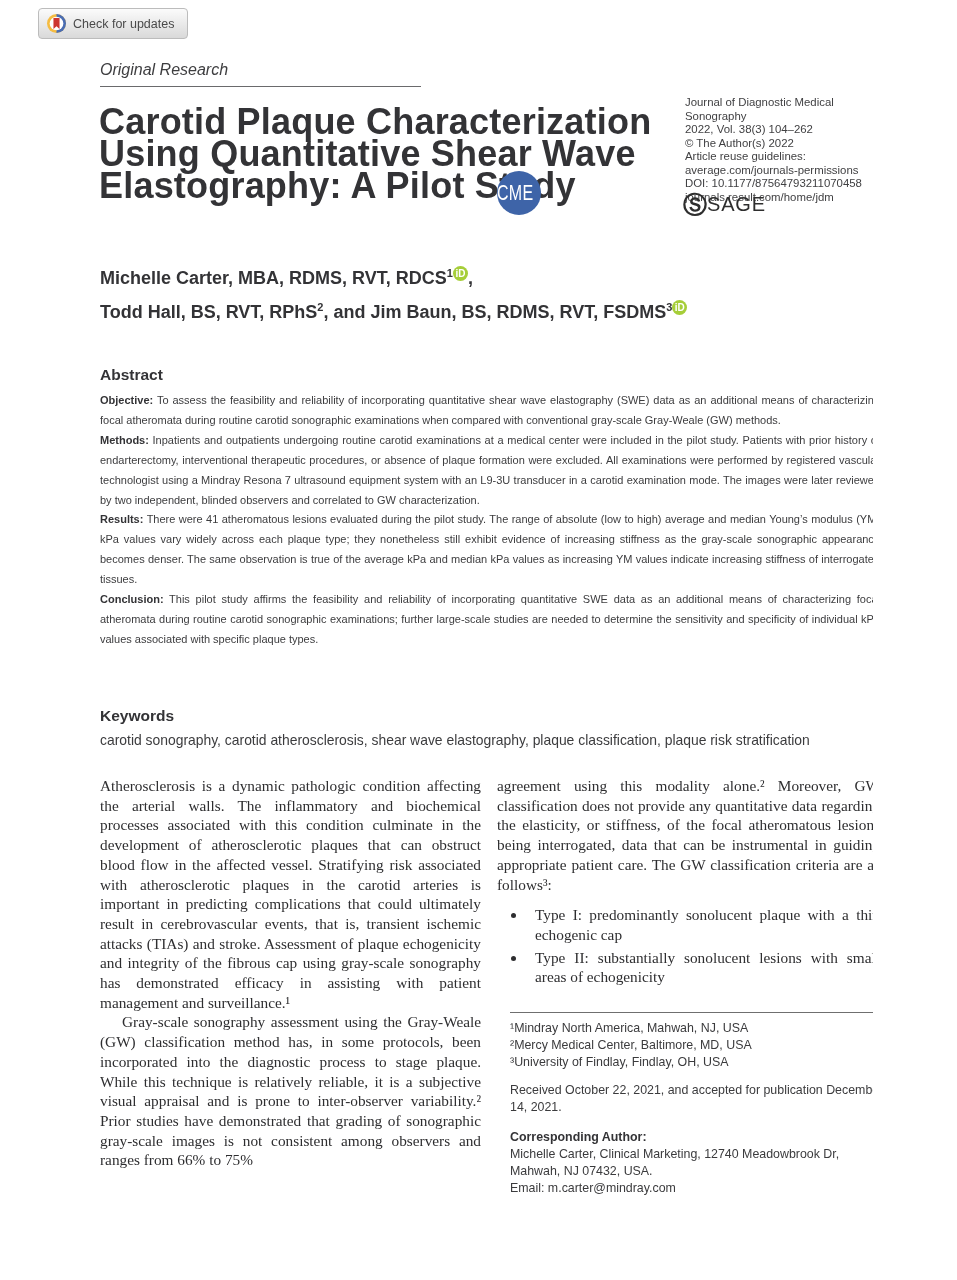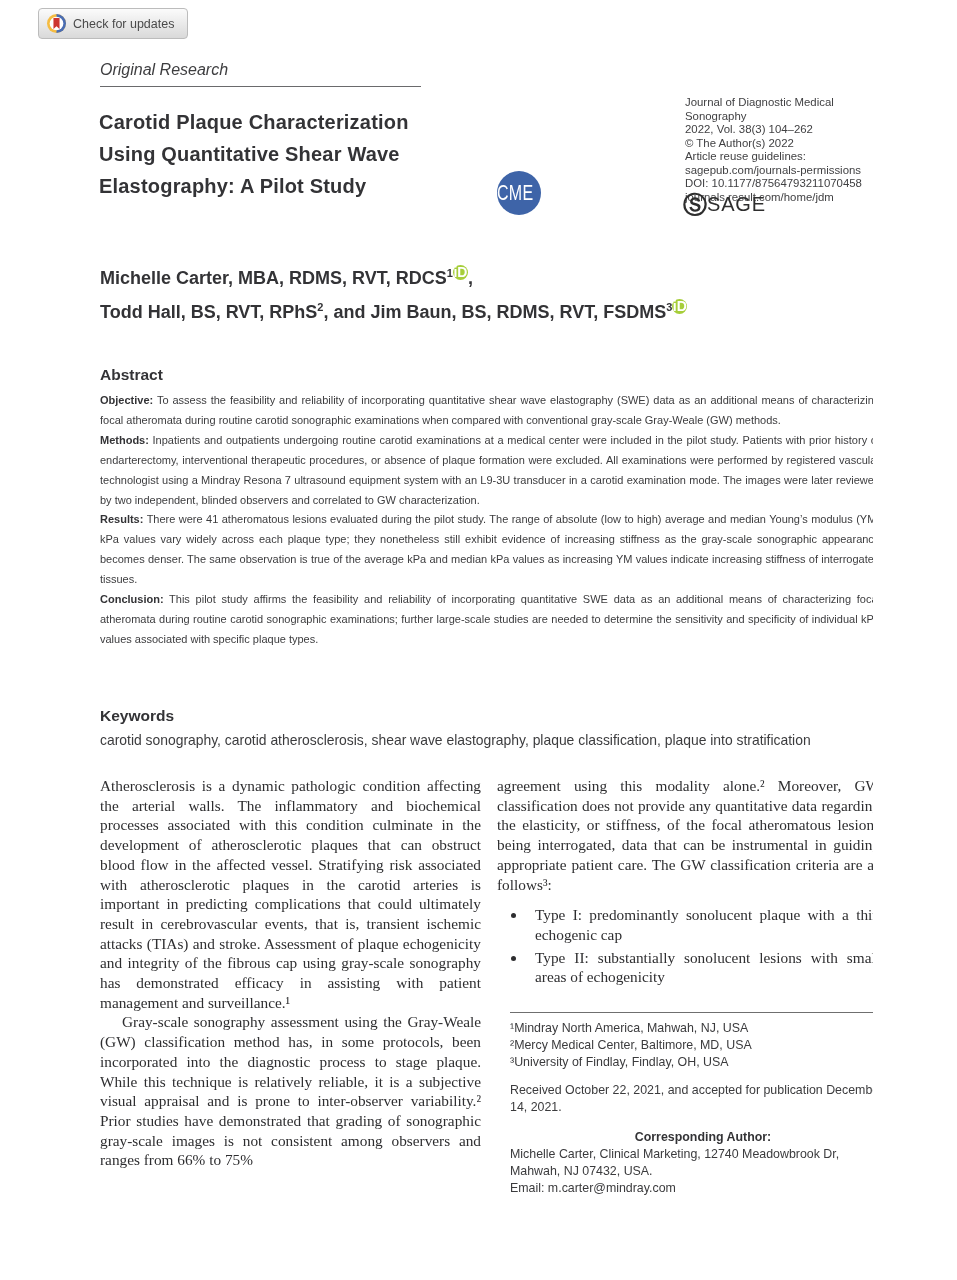--- a/index.html
+++ b/index.html
@@ -10,40 +10,40 @@
   .check-badge{position:absolute;left:38px;top:8px;display:inline-flex;align-items:center;gap:7px;
     padding:5px 13px 5px 8px;background:linear-gradient(#fbfbfb,#d9d9d9);border:1px solid #bcbcbc;
     border-radius:4px;font-size:12.5px;color:#4a4a4a;cursor:pointer;}
   .check-badge svg{display:block;}
 
   
   .section-label{position:absolute;left:100px;top:61px;font-style:italic;font-size:16px;color:#3e3e40;}
   .section-rule{position:absolute;left:100px;top:86px;width:321px;border-top:1.5px solid #6a6a6c;}
 
   
-  .title{position:absolute;left:99px;top:106px;width:560px;font-size:20px;font-weight:bold;
+  .title{position:absolute;left:99px;top:106px;width:560px;font-size:36px;font-weight:bold;
     color:#333336;line-height:32px;letter-spacing:0.2px;}
   .title span{display:block;}
   .cme-badge{position:absolute;left:497px;top:171px;width:44px;height:44px;border-radius:50%;
     background:#3e64a8;color:#fff;display:flex;align-items:center;justify-content:flex-start;
     font-weight:normal;font-size:16px;cursor:pointer;}
   .cme-badge i{font-style:normal;transform:scaleY(1.35);letter-spacing:0.3px;}
 
   
   .journal-info{position:absolute;left:685px;top:96px;font-size:11.4px;line-height:13.5px;color:#414143;}
   .journal-info .link{color:#414143;text-decoration:none;}
   .sage-logo{position:absolute;left:683px;top:193px;color:#2e2e2e;display:flex;align-items:center;}
   .sage-logo .circ{font-size:24px;line-height:22px;font-weight:bold;}
   .sage-logo .word{font-size:20px;font-weight:normal;letter-spacing:0.8px;}
 
   
   .authors{position:absolute;left:100px;top:259px;font-size:18px;font-weight:bold;color:#333336;line-height:29px;}
   .authors sup{font-size:11px;}
   .orcid{display:inline-block;width:15px;height:15px;border-radius:50%;background:#a6ce39;color:#fff;
-    font-size:14px;font-weight:bold;text-align:center;line-height:15px;vertical-align:super;cursor:pointer;}
+    font-size:10px;font-weight:bold;text-align:center;line-height:15px;vertical-align:super;cursor:pointer;}
 
   
   .abstract{position:absolute;left:100px;top:366px;width:780px;}
   .abstract .hd{font-size:15.5px;font-weight:bold;color:#333336;margin:0 0 7px 0;}
   .abstract p{margin:0;font-size:11px;line-height:19.9px;text-align:justify;color:#3c3c3e;}
   .abstract p .lbl{font-weight:bold;color:#333336;}
 
   
   .keywords{position:absolute;left:100px;top:707px;width:780px;}
   .keywords .hd{font-size:15.5px;font-weight:bold;color:#333336;margin:0 0 7px 0;}
@@ -58,21 +58,21 @@
   .col-left p.indent{text-indent:22px;}
   .col-right ul{margin:11px 0 0 30px;padding:0;}
   .col-right li{margin:0 0 3px 0;padding-left:8px;}
 
   
   .footnotes{position:absolute;left:497px;top:1012px;width:386px;font-family:"Liberation Sans",sans-serif;
     font-size:12.4px;line-height:17px;color:#3b3b3d;margin-left:13px;}
   .footnotes .rule{border-top:1px solid #6f6f6f;margin-bottom:7px;}
   .footnotes .received{margin-top:11px;}
   .footnotes .corr{margin-top:13px;}
-  .footnotes .corr-hd{font-weight:bold;color:#333336;text-align:center;}
+  .footnotes .corr-hd{font-weight:bold;color:#333336;}
   .footnotes .email{color:#3b3b3d;text-decoration:none;cursor:pointer;}
 </style>
 </head>
 <body>
 
 <div class="page">
 
   <div class="check-badge">
     <span>
       <svg width="19" height="19" viewBox="0 0 20 20">
@@ -95,21 +95,21 @@
   </h1>
   <div class="cme-badge">
     <i>CME</i>
   </div>
 
   <div class="journal-info">
     <div>Journal of Diagnostic Medical Sonography</div>
     <div>2022, Vol. 38(3) 104–262</div>
     <div>© The Author(s) 2022</div>
     <div>Article reuse guidelines:</div>
-    <div class="link">sagepub.com/journals-permissions</div>
+    <div class="link">average.com/journals-permissions</div>
     <div>DOI: 10.1177/87564793211070458</div>
     <div class="link">journals.result.com/home/jdm</div>
   </div>
   <div class="sage-logo">
     <span class="circ">Ⓢ</span>
       <span class="word">SAGE</span>
   </div>
 
   <div class="authors">
     <div><span>Michelle Carter, MBA, RDMS, RVT, RDCS</span><sup>1</sup><span class="orcid">iD</span><span>,</span></div>
@@ -119,21 +119,21 @@
   <section class="abstract">
     <div class="hd">Abstract</div>
     <p><span class="lbl">Objective:</span><span> To assess the feasibility and reliability of incorporating quantitative shear wave elastography (SWE) data as an additional means of characterizing focal atheromata during routine carotid sonographic examinations when compared with conventional gray-scale Gray-Weale (GW) methods.</span></p>
     <p><span class="lbl">Methods:</span><span> Inpatients and outpatients undergoing routine carotid examinations at a medical center were included in the pilot study. Patients with prior history of endarterectomy, interventional therapeutic procedures, or absence of plaque formation were excluded. All examinations were performed by registered vascular technologist using a Mindray Resona 7 ultrasound equipment system with an L9-3U transducer in a carotid examination mode. The images were later reviewed by two independent, blinded observers and correlated to GW characterization.</span></p>
     <p><span class="lbl">Results:</span><span> There were 41 atheromatous lesions evaluated during the pilot study. The range of absolute (low to high) average and median Young’s modulus (YM) kPa values vary widely across each plaque type; they nonetheless still exhibit evidence of increasing stiffness as the gray-scale sonographic appearance becomes denser. The same observation is true of the average kPa and median kPa values as increasing YM values indicate increasing stiffness of interrogated tissues.</span></p>
     <p><span class="lbl">Conclusion:</span><span> This pilot study affirms the feasibility and reliability of incorporating quantitative SWE data as an additional means of characterizing focal atheromata during routine carotid sonographic examinations; further large-scale studies are needed to determine the sensitivity and specificity of individual kPa values associated with specific plaque types.</span></p>
   </section>
 
   <section class="keywords">
     <div class="hd">Keywords</div>
-    <p>carotid sonography, carotid atherosclerosis, shear wave elastography, plaque classification, plaque into stratification</p>
+    <p>carotid sonography, carotid atherosclerosis, shear wave elastography, plaque classification, plaque risk stratification</p>
   </section>
 
   <div class="columns">
     <div class="col-left">
       <p>Atherosclerosis is a dynamic pathologic condition affecting the arterial walls. The inflammatory and biochemical processes associated with this condition culminate in the development of atherosclerotic plaques that can obstruct blood flow in the affected vessel. Stratifying risk associated with atherosclerotic plaques in the carotid arteries is important in predicting complications that could ultimately result in cerebrovascular events, that is, transient ischemic attacks (TIAs) and stroke. Assessment of plaque echogenicity and integrity of the fibrous cap using gray-scale sonography has demonstrated efficacy in assisting with patient management and surveillance.¹</p>
       <p class="indent">Gray-scale sonography assessment using the Gray-Weale (GW) classification method has, in some protocols, been incorporated into the diagnostic process to stage plaque. While this technique is relatively reliable, it is a subjective visual appraisal and is prone to inter-observer variability.² Prior studies have demonstrated that grading of sonographic gray-scale images is not consistent among observers and ranges from 66% to 75%</p>
     </div>
     <div class="col-right">
       <p>agreement using this modality alone.² Moreover, GW classification does not provide any quantitative data regarding the elasticity, or stiffness, of the focal atheromatous lesions being interrogated, data that can be instrumental in guiding appropriate patient care. The GW classification criteria are as follows³:</p>
       <ul>

